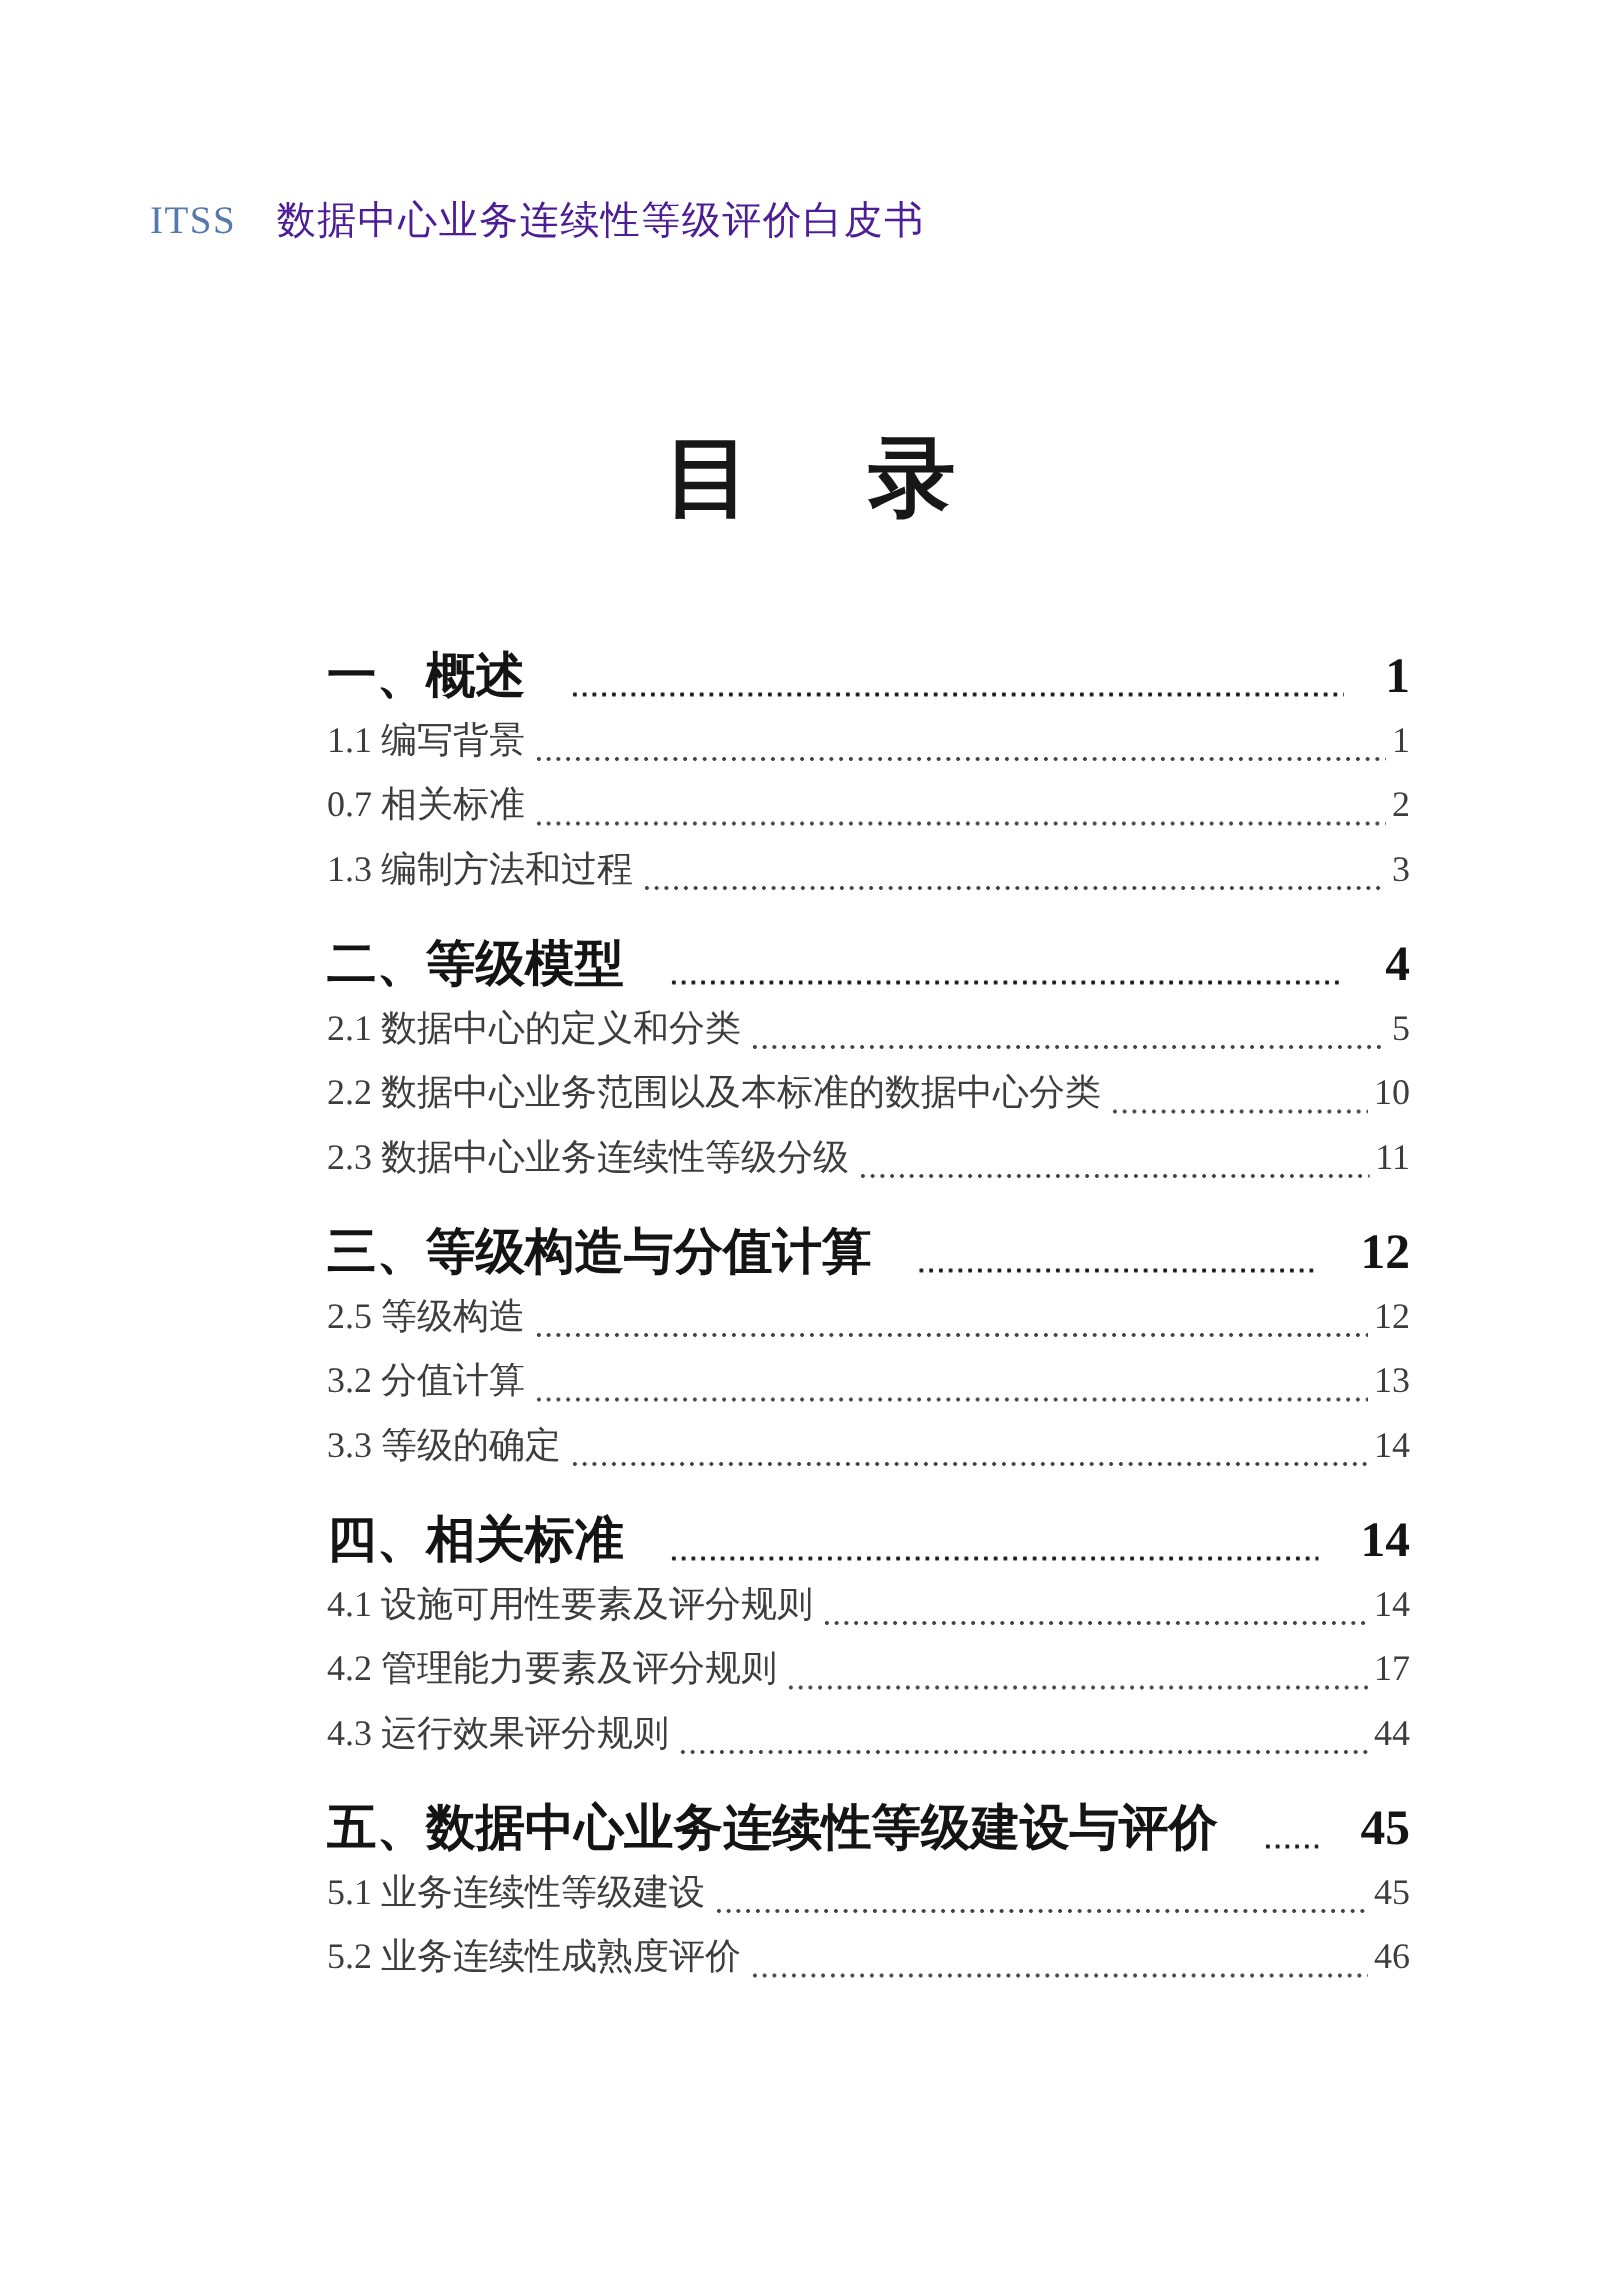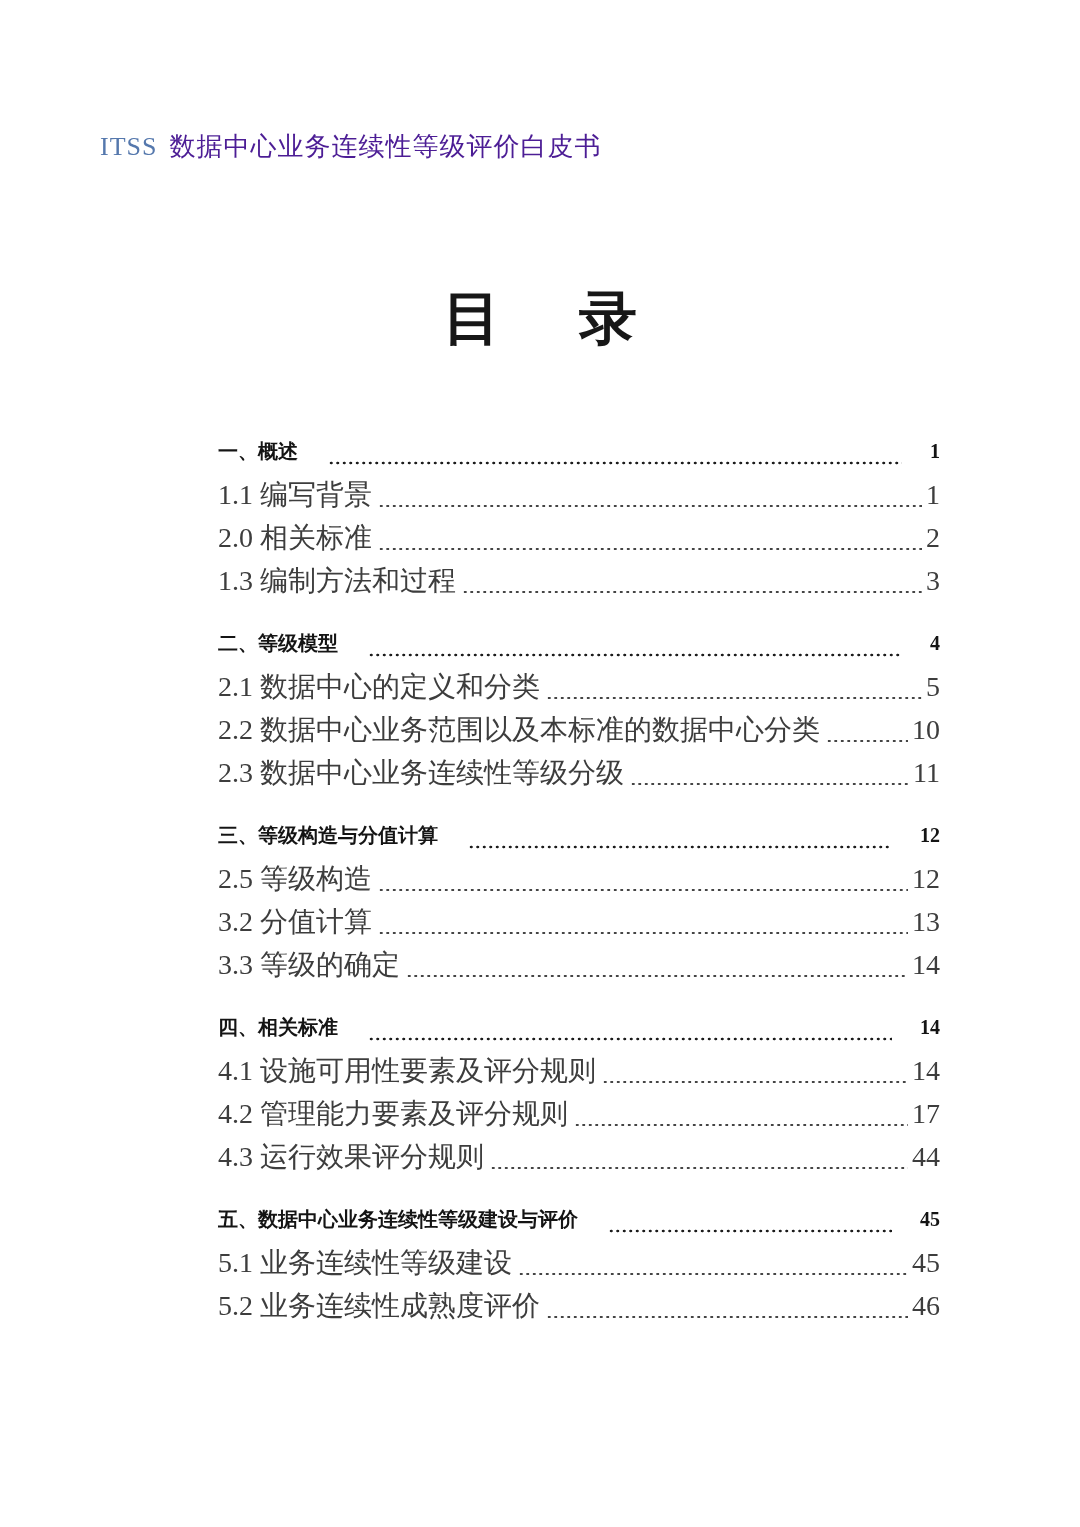--- a/index.html
+++ b/index.html
@@ -21,21 +21,21 @@
     position: absolute;
     left: 100px;
     top: 131px;
     font-size: 26px;
     line-height: 32px;
     white-space: nowrap;
     letter-spacing: 1px;
   }
   .doc-header .brand {
     color: #5578ad;
-    margin-right: 12px;
+    margin-right: 27px;
     font-family: Liberation Serif, serif;
   }
   .doc-header .doc-title {
     color: #4c1d95;
   }
 
   
   .toc-title {
     position: absolute;
     top: 286px;
@@ -58,31 +58,31 @@
     top: 430px;
     width: 722px;
   }
   .toc-group + .toc-group {
     margin-top: 20px;
   }
   .toc-row {
     display: flex;
     align-items: baseline;
     line-height: 43px;
-    font-size: 28px;
+    font-size: 24px;
     color: #3d3d3d;
     cursor: default;
   }
   .toc-row .label {
     white-space: nowrap;
   }
   .toc-row.heading {
     font-weight: bold;
     color: #141414;
-    font-size: 20px;
+    font-size: 33px;
     gap: 24px;
   }
   .dots {
     flex: 1;
     align-self: flex-end;
     height: 4px;
     margin: 0 4px 8px 6px;
     background-image: radial-gradient(circle, #454545 1.15px, transparent 1.45px);
     background-size: 6.5px 4px;
     background-repeat: repeat-x;
@@ -116,21 +116,21 @@
         <span class="label">一、概述</span>
         <span class="dots"></span>
         <span class="page-num">1</span>
       </div>
       <div class="toc-row">
         <span class="label">1.1 编写背景</span>
         <span class="dots"></span>
         <span class="page-num">1</span>
       </div>
       <div class="toc-row">
-        <span class="label">2.0 相关标准</span>
+        <span class="label">0.7 相关标准</span>
         <span class="dots"></span>
         <span class="page-num">2</span>
       </div>
       <div class="toc-row">
         <span class="label">1.3 编制方法和过程</span>
         <span class="dots"></span>
         <span class="page-num">3</span>
       </div>
     </div>
 

